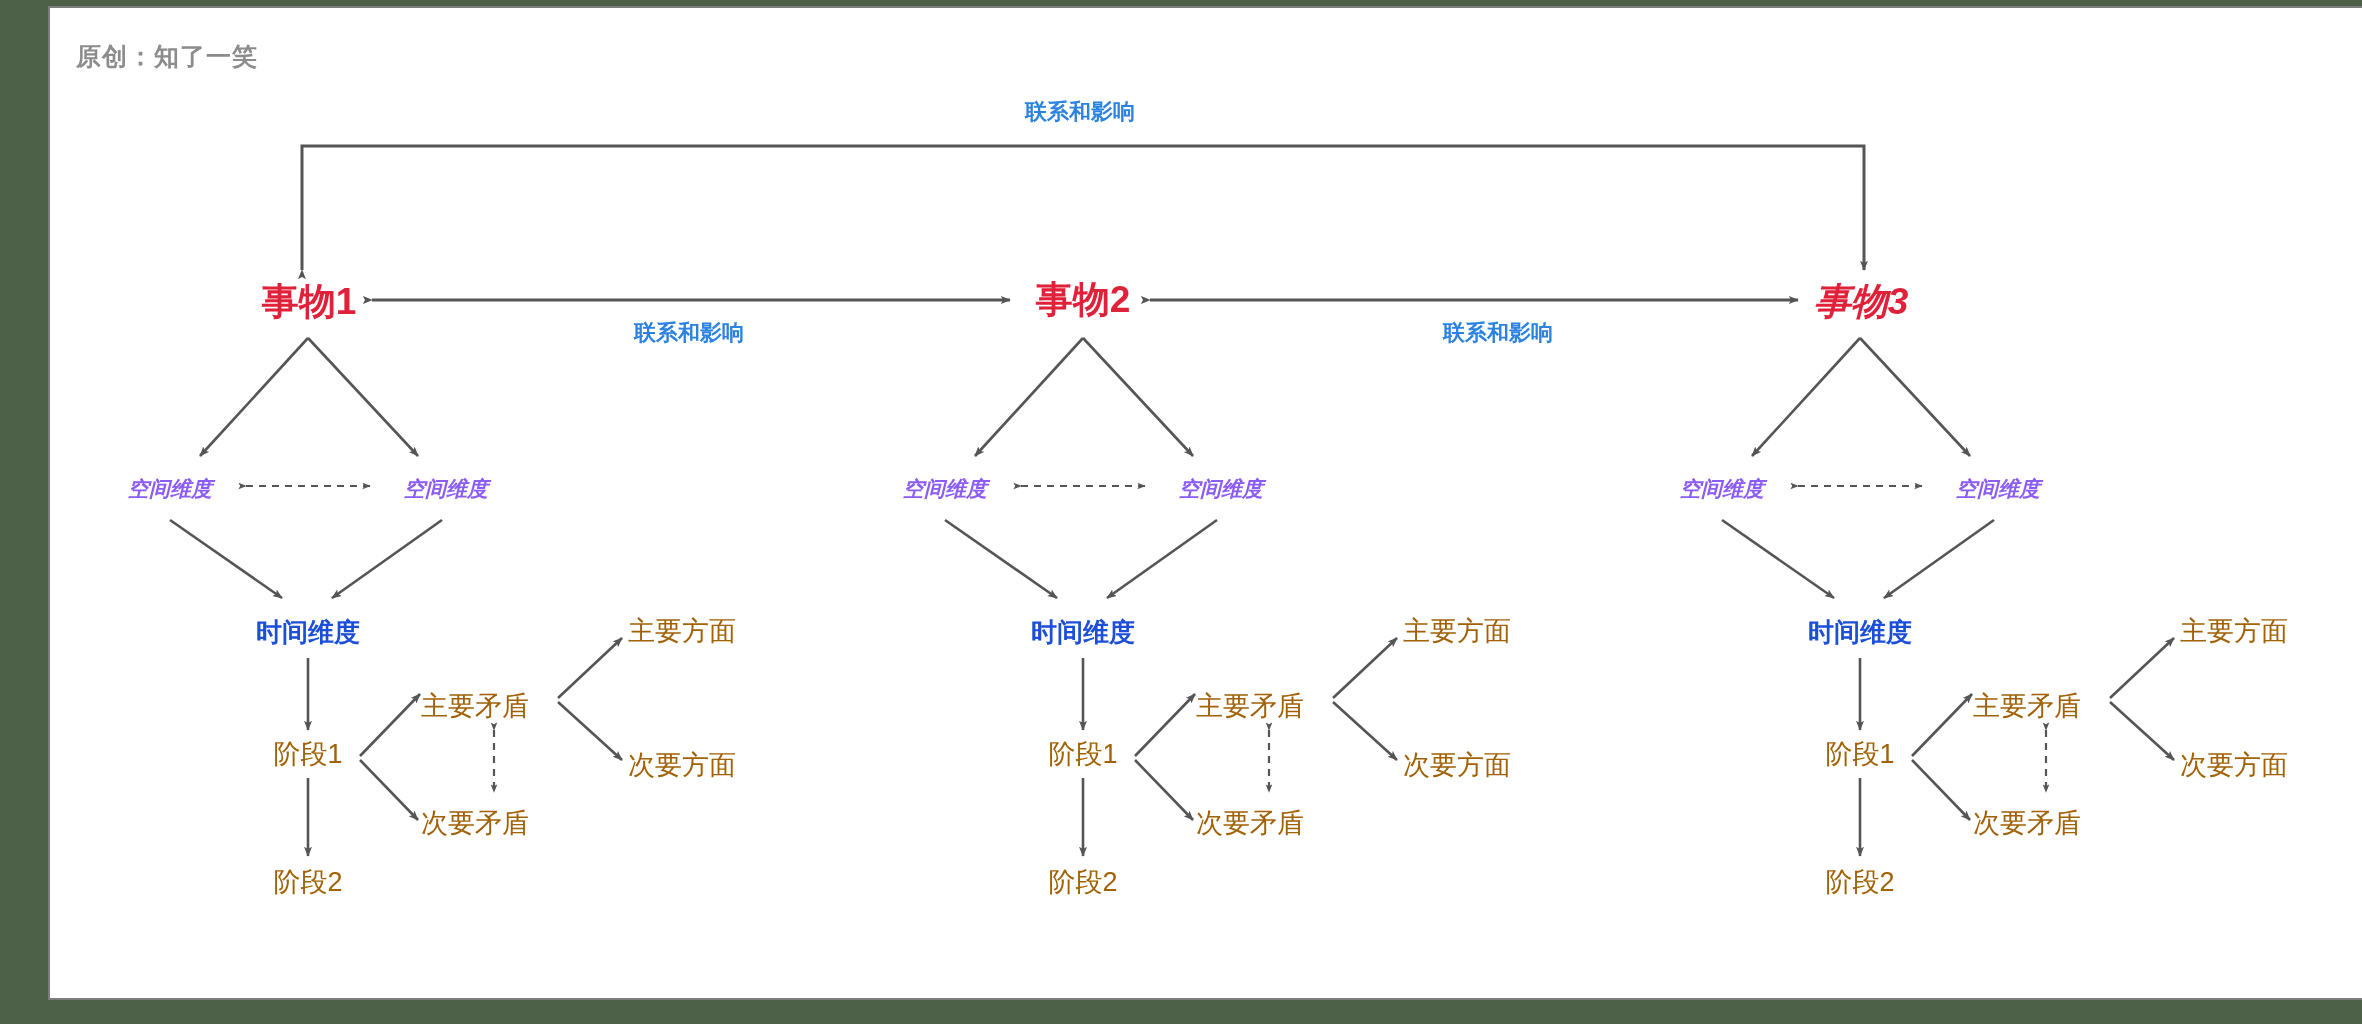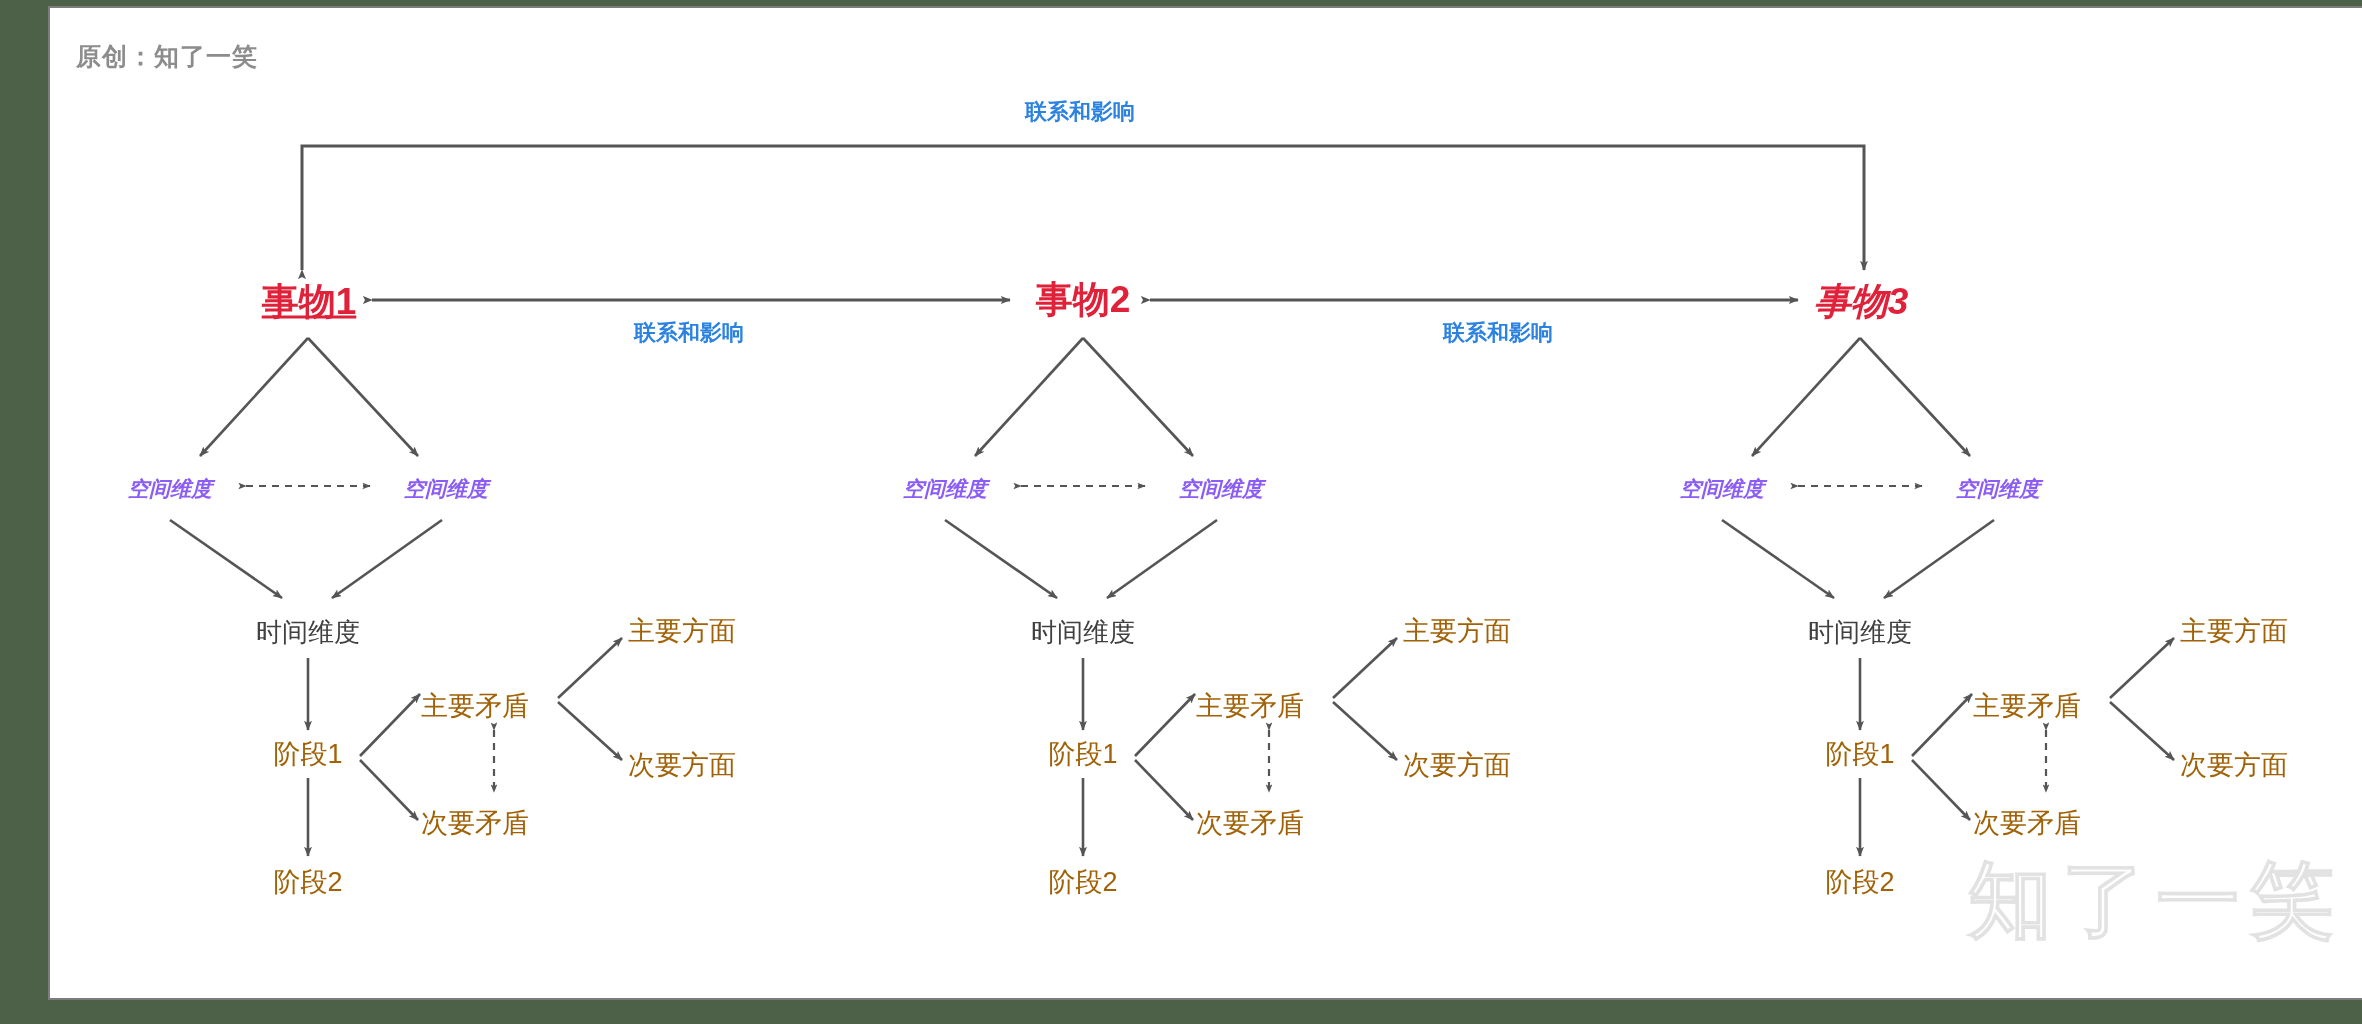--- a/index.html
+++ b/index.html
@@ -6,21 +6,21 @@
   body{width:2362px;height:1024px;overflow:hidden;font-family:"Liberation Sans","DejaVu Sans",sans-serif;}
   #frame{position:absolute;left:0;top:0;width:2362px;height:1008px;background:#4d6149;box-sizing:border-box;padding:6px 8px 8px 8px;margin-left:40px;}
   #inner-border{position:relative;width:100%;height:100%;box-sizing:border-box;border:2px solid #7d7d7d;background:#ffffff;overflow:hidden;}
   #canvas{position:absolute;left:0;top:0;width:2346px;height:1006px;}
   svg.wires{position:absolute;left:0;top:0;width:2346px;height:1006px;pointer-events:none;}
   .node{position:absolute;white-space:nowrap;transform:translate(-50%,-50%);line-height:1;}
   .credit{position:absolute;left:26px;top:32px;transform:none;color:#8c8c8c;font-size:25px;font-weight:bold;letter-spacing:1px;}
   .thing{color:#e0213a;font-size:37px;font-weight:bold;}
   .blue-label{color:#2b82e0;font-size:22px;font-weight:bold;}
   .dim{color:#8b5cf6;font-size:21px;font-weight:bold;font-style:italic;}
-  .time-dim{color:#404040;font-size:26px;font-weight:normal;}
+  .time-dim{color:#1d4ed8;font-size:26px;font-weight:bold;}
   .plain{color:#a16207;font-size:27px;font-weight:normal;}
   .watermark{position:absolute;right:52px;bottom:56px;transform:none;font-size:84px;font-weight:bold;color:transparent;
     -webkit-text-stroke:1px #dedede;letter-spacing:10px;opacity:.85;}
 </style>
 </head>
 <body>
 
 <div id="frame">
   <div id="inner-border">
     <div id="canvas">
@@ -89,21 +89,21 @@
           <line x1="444" y1="722" x2="444" y2="784" stroke="#555555" stroke-width="2.2" stroke-dasharray="7 6" marker-start="url(#ah-s)" marker-end="url(#ah-s)"></line>
           <line x1="508" y1="690" x2="572" y2="630" stroke="#555555" stroke-width="2.6" marker-end="url(#ah)"></line>
           <line x1="508" y1="694" x2="572" y2="752" stroke="#555555" stroke-width="2.6" marker-end="url(#ah)"></line>
         </g>
       </svg>
 
       <div class="credit">原创：知了一笑</div>
 
       <div class="node blue-label" style="left:1030px;top:104px;">联系和影响</div>
 
-      <div class="node thing" style="left:259px;top:293px;text-decoration:underline;">事物1</div>
+      <div class="node thing" style="left:259px;top:293px;">事物1</div>
       <div class="node thing" style="left:1033px;top:291px;">事物2</div>
       <div class="node thing" style="left:1811px;top:293px;font-style:italic;">事物3</div>
 
       <div class="node blue-label" style="left:639px;top:325px;">联系和影响</div>
       <div class="node blue-label" style="left:1448px;top:325px;">联系和影响</div>
 
       <div class="node dim" style="left:120px;top:480px;">空间维度</div>
       <div class="node dim" style="left:396px;top:480px;">空间维度</div>
       <div class="node time-dim" style="left:258px;top:624px;">时间维度</div>
       <div class="node plain" style="left:258px;top:746px;">阶段1</div>
@@ -126,17 +126,16 @@
       <div class="node dim" style="left:1672px;top:480px;">空间维度</div>
       <div class="node dim" style="left:1948px;top:480px;">空间维度</div>
       <div class="node time-dim" style="left:1810px;top:624px;">时间维度</div>
       <div class="node plain" style="left:1810px;top:746px;">阶段1</div>
       <div class="node plain" style="left:1810px;top:874px;">阶段2</div>
       <div class="node plain" style="left:1977px;top:698px;">主要矛盾</div>
       <div class="node plain" style="left:1977px;top:815px;">次要矛盾</div>
       <div class="node plain" style="left:2184px;top:623px;">主要方面</div>
       <div class="node plain" style="left:2184px;top:757px;">次要方面</div>
 
-      <div class="watermark">知了一笑</div>
 
     </div>
   </div>
 </div>
 
 </body></html>

